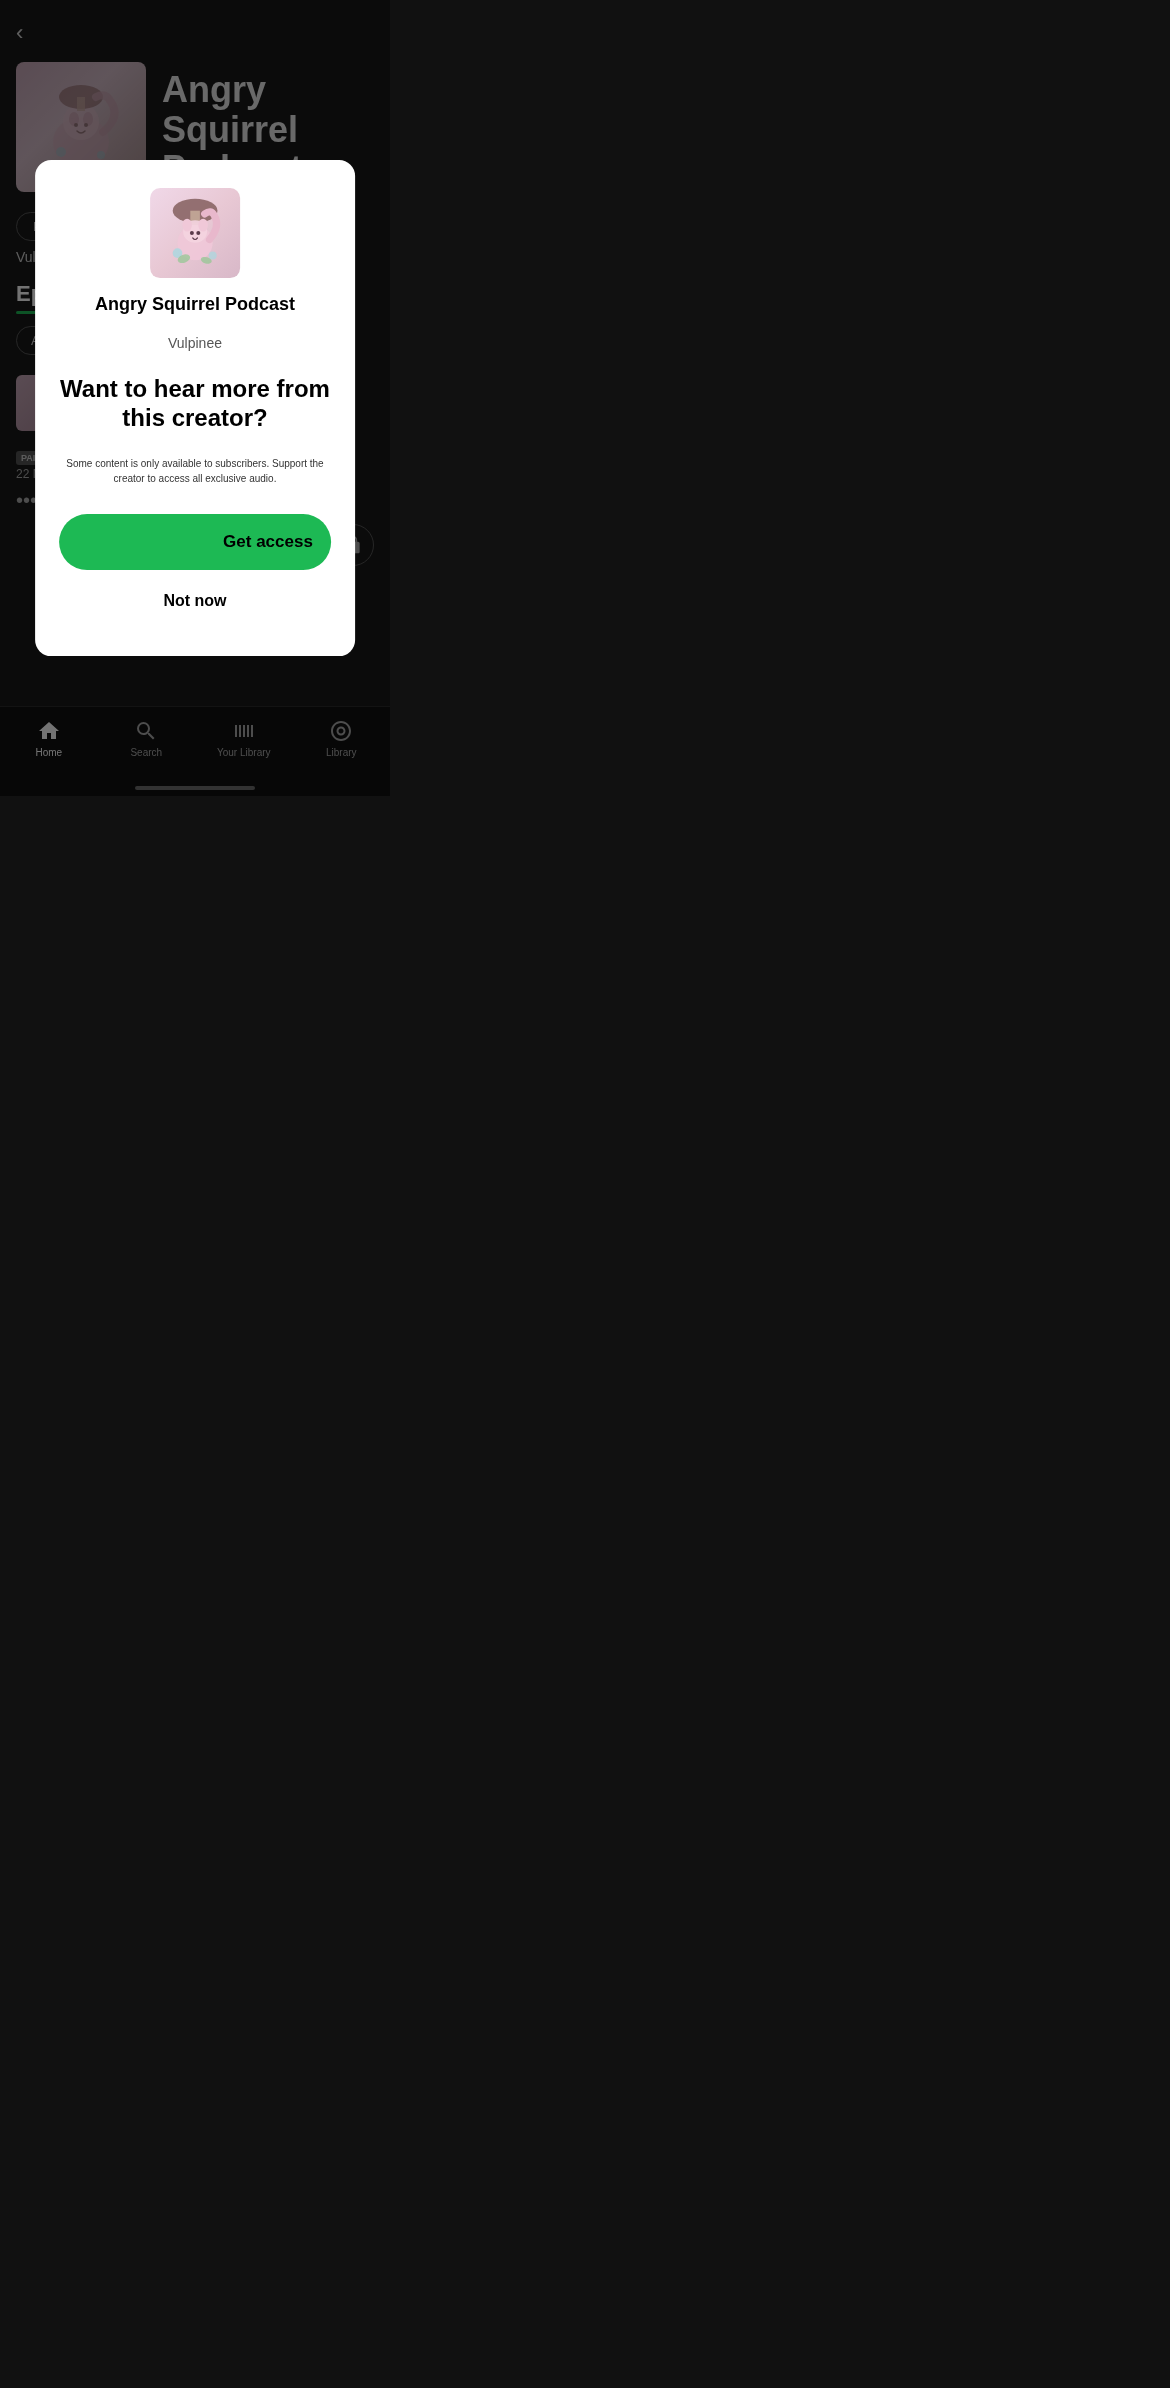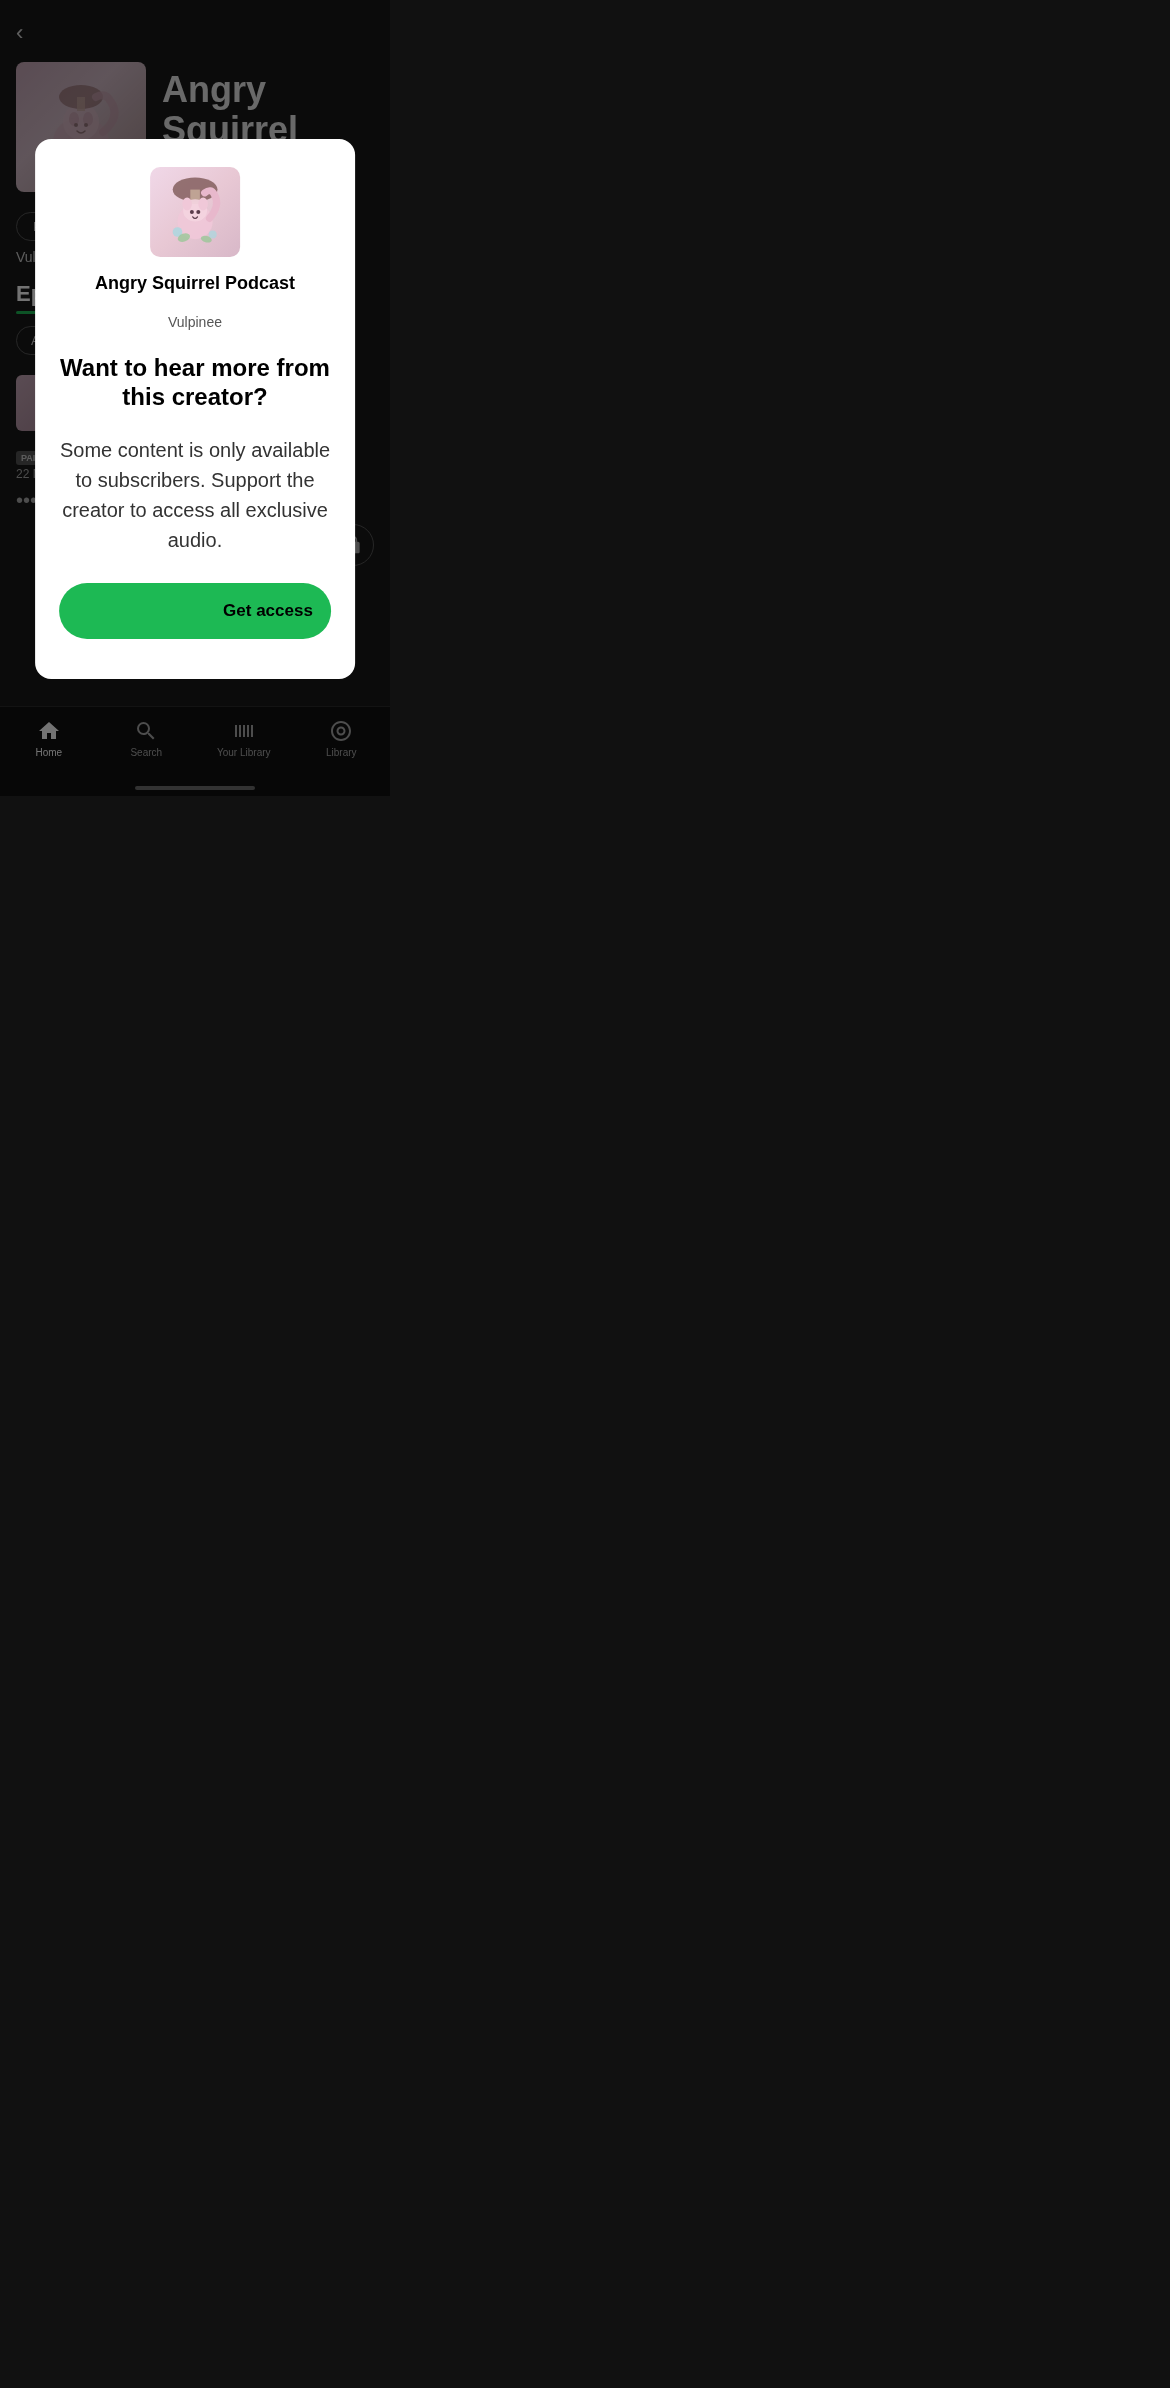--- a/index.html
+++ b/index.html
@@ -279,21 +279,21 @@
 
     .modal-heading {
       font-size: 24px;
       font-weight: 800;
       color: #000;
       line-height: 1.2;
       margin-bottom: 23px;
     }
 
     .modal-description {
-      font-size: 20px;
+      font-size: 10px;
       color: #333;
       line-height: 1.5;
       margin-bottom: 28px;
     }
 
     .btn-get-access {
       width: 100%;
       background: #1db954;
       color: #000;
       border: none;
@@ -418,20 +418,21 @@
   <div class="modal-podcast-title">Angry Squirrel Podcast</div>
 
   <div class="modal-creator">Vulpinee</div>
 
   <div class="modal-heading">Want to hear more from this creator?</div>
 
   <div class="modal-description">Some content is only available to subscribers. Support the creator to access all exclusive audio.</div>
 
   <button class="btn-get-access">Get access</button>
 
+  <button class="btn-not-now">Not now</button>
 
 </div>
 
 <div class="bottom-nav">
 
   <div class="nav-item">
     <svg class="home-icon-svg" viewBox="0 0 24 24" fill="#fff">
       <path d="M10 20v-6h4v6h5v-8h3L12 3 2 12h3v8z"></path>
     </svg>
     <span class="nav-label active">Home</span>

